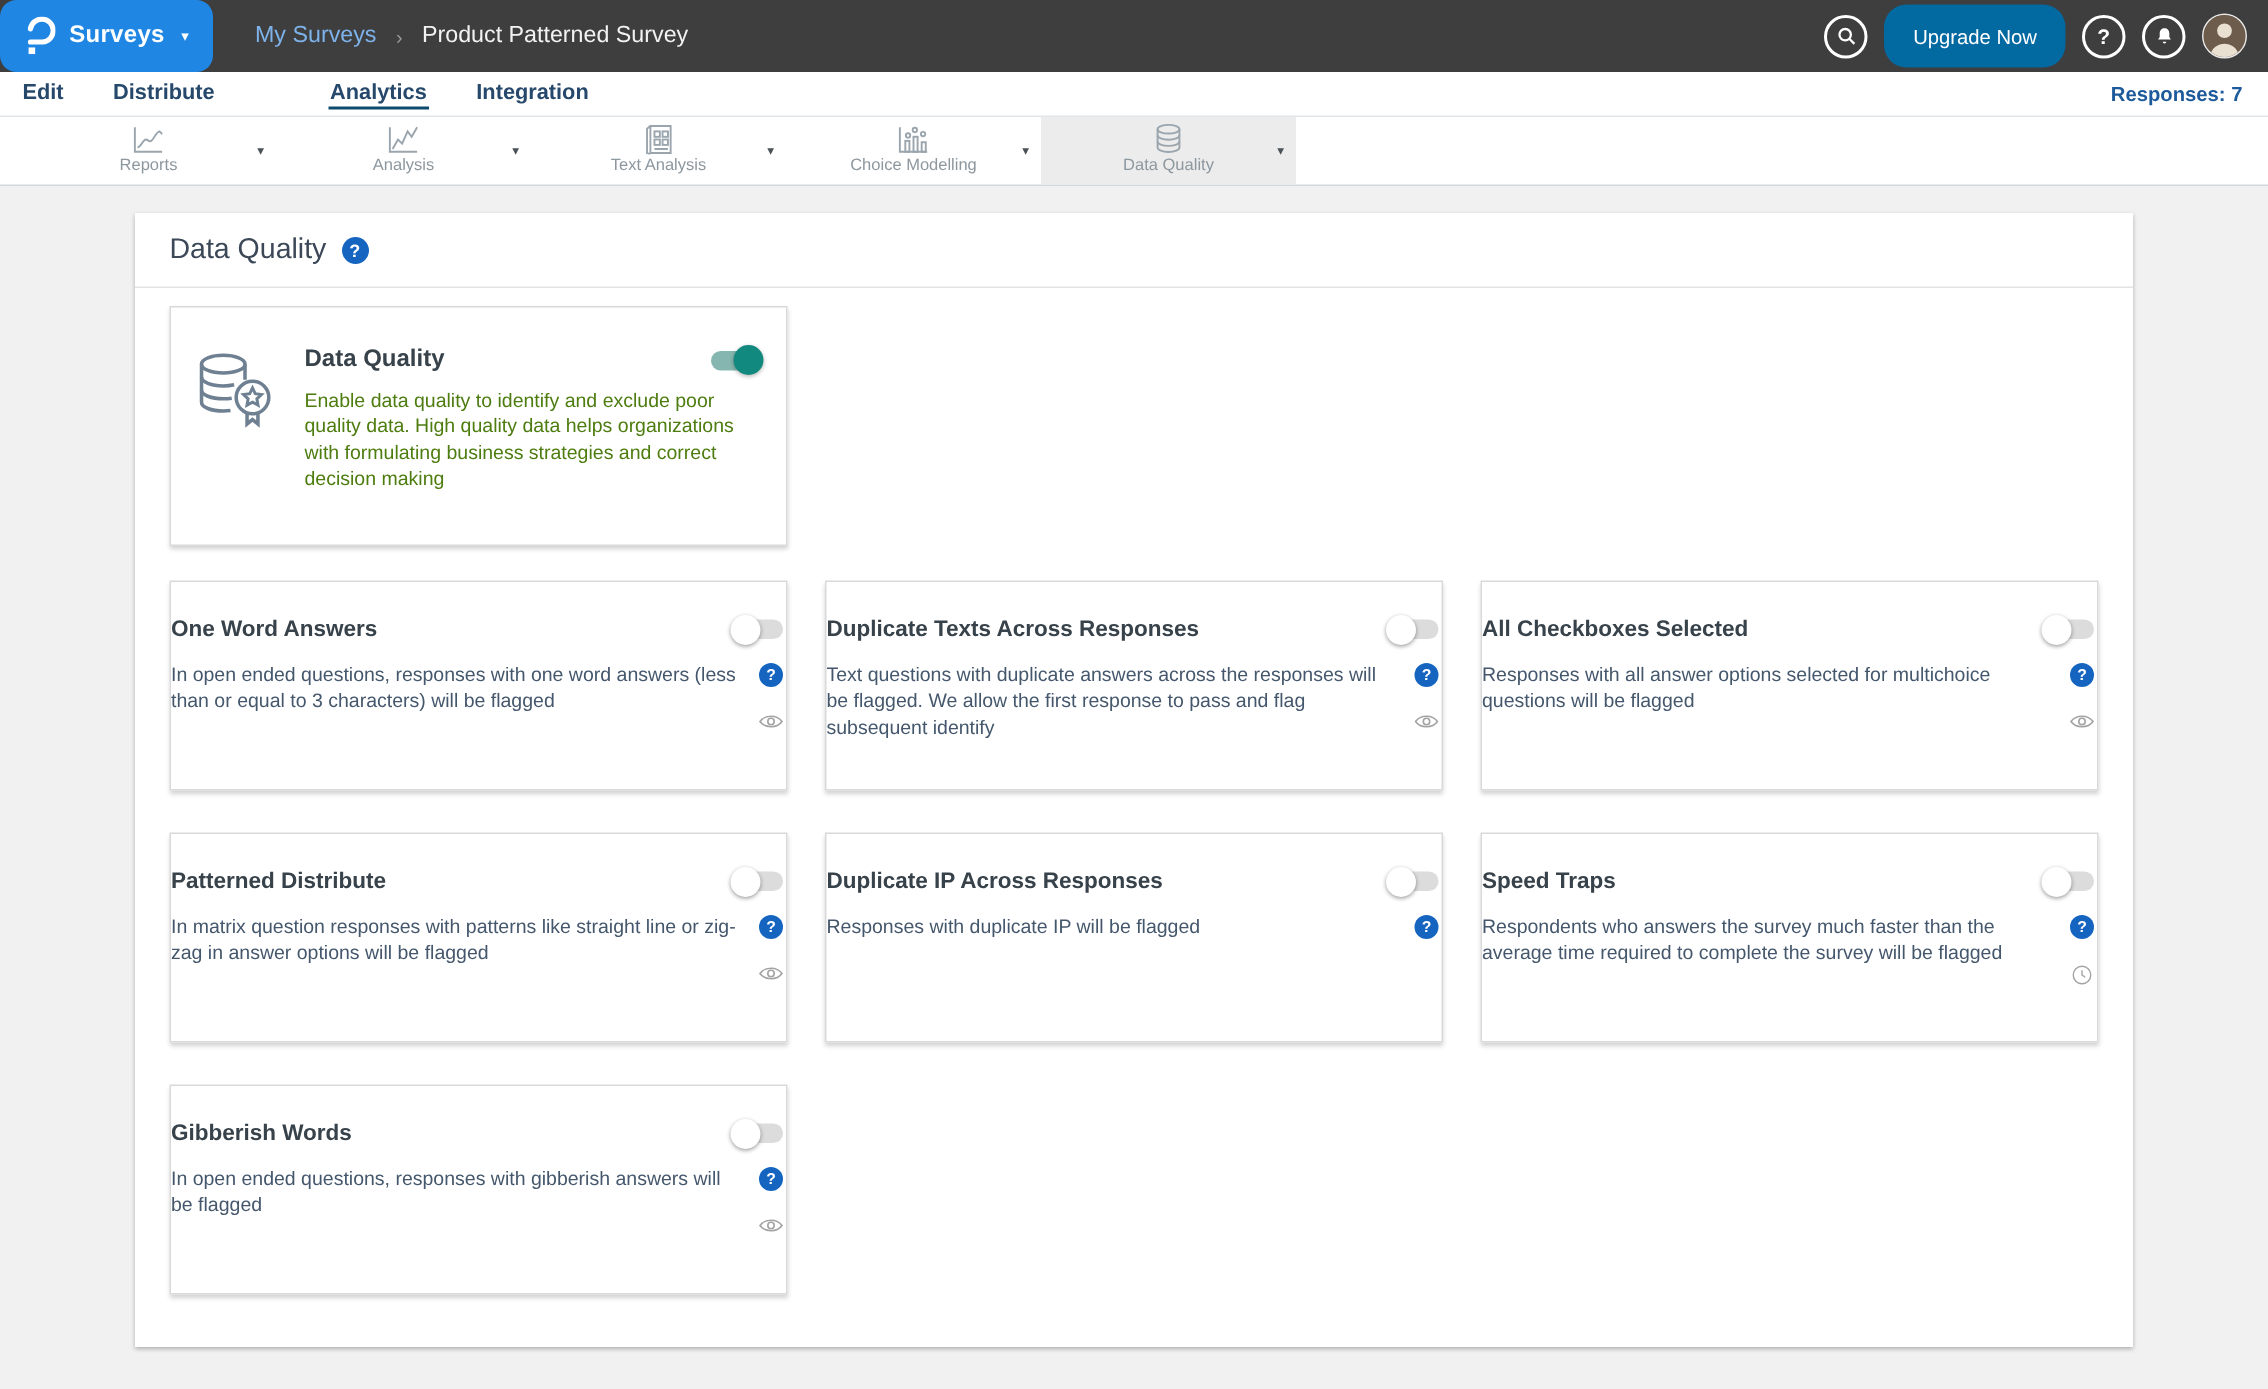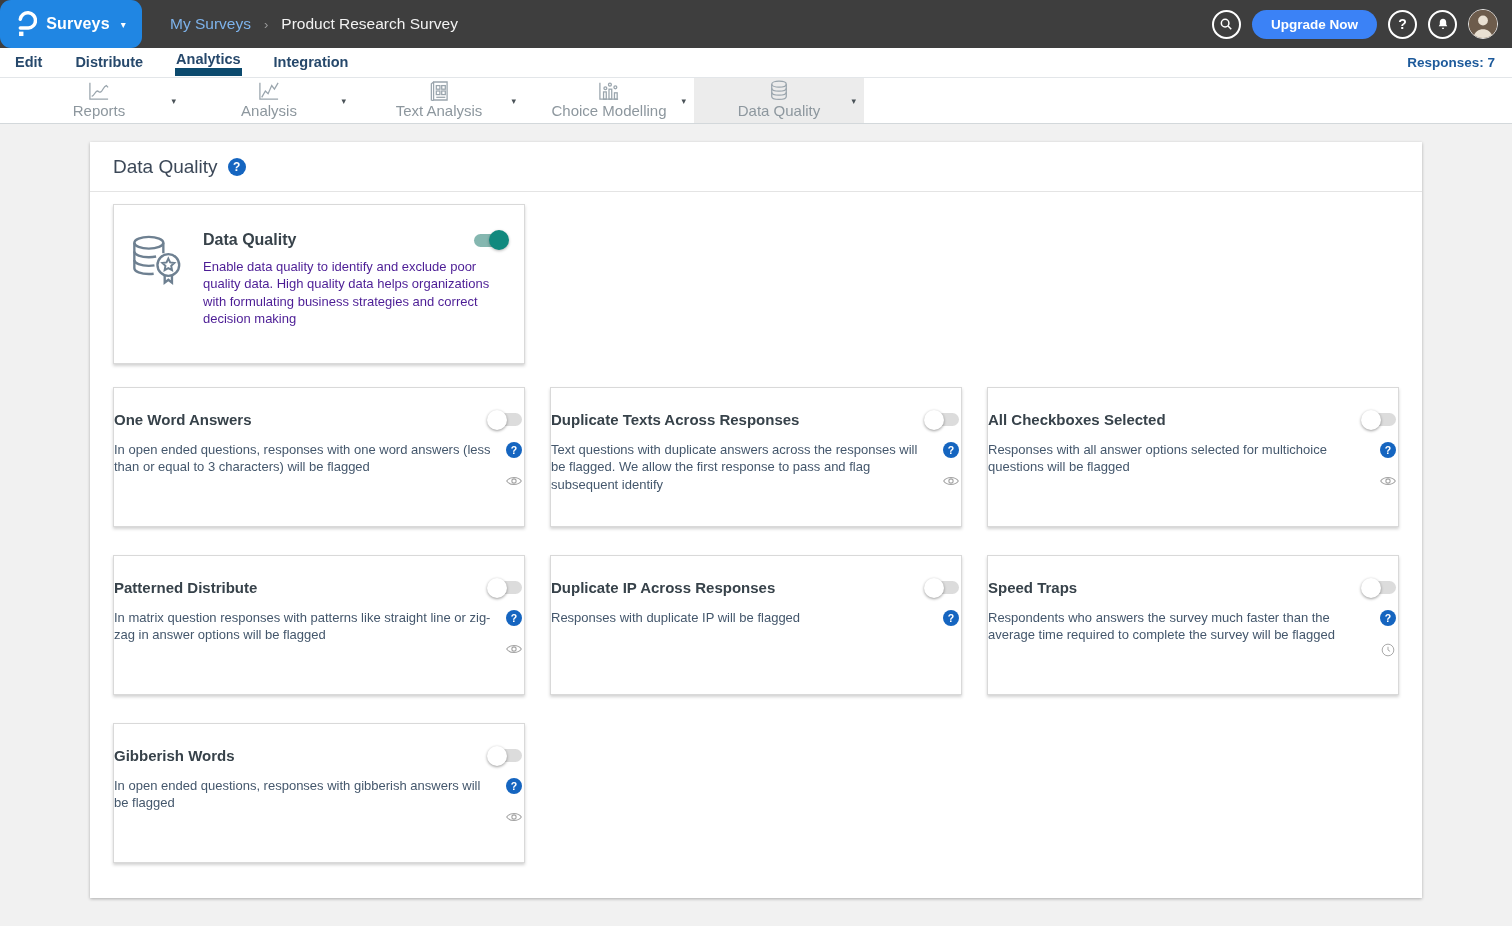--- a/index.html
+++ b/index.html
@@ -12,58 +12,58 @@
   .logo-mark { display:flex; align-items:center; }
   .logo-product { color:#fff; font-size:16px; font-weight:700; letter-spacing:.2px; }
   .logo-caret { color:#fff; font-size:10px; margin-left:2px; }
   .breadcrumb { display:flex; align-items:center; gap:13px; margin-left:28px; font-size:15.5px; }
   .bc-parent { color:#7db2ea; cursor:pointer; }
   .bc-sep { color:#9a9a9a; font-size:13px; }
   .bc-current { color:#f2f2f2; }
   .topbar-right { margin-left:auto; display:flex; align-items:center; gap:11px; padding-right:14px; }
   .circle-btn { width:29px; height:29px; border:2px solid #fff; border-radius:50%; display:flex; align-items:center; justify-content:center; color:#fff; font-size:14px; font-weight:700; background:transparent; cursor:pointer; }
   .circle-btn svg { display:block; }
-  .upgrade-btn { height:29px; padding:0 19px; border:none; border-radius:15px; background:#3b82f6; color:#fff; font-family:inherit; font-size:13.5px; font-weight:700; cursor:pointer; }
+  .upgrade-btn { height:42px; padding:0 19px; border:none; border-radius:15px; background:#0369a1; color:#fff; font-family:inherit; font-size:13.5px; font-weight:400; cursor:pointer; }
   .avatar { width:30px; height:30px; border-radius:50%; background:#6d5c4c; overflow:hidden; border:1.5px solid #e8e8e8; cursor:pointer; }
   .avatar svg { display:block; }
 
   
   .surveynav { height:30px; background:#fff; display:flex; align-items:center; padding-left:14px; border-bottom:1px solid #e3e6e9; }
   .nav-item { font-size:14.5px; font-weight:700; color:#26486b; margin-right:31px; cursor:pointer; padding:2px 1px 3px;text-align:center; }
-  .nav-item.active { border-bottom:8px solid #0c4a6e; padding-bottom:1px; }
+  .nav-item.active { border-bottom:2px solid #0c4a6e; padding-bottom:1px;margin-left:44px; }
   .responses { margin-left:auto; padding-right:17px; font-size:13.5px; font-weight:700; color:#1d5a9b; }
 
   
   .toolbar { height:46px; background:#fff; border-bottom:1px solid #d3d8db; display:flex; padding-left:14px; }
   .tool-tab { width:170px; position:relative; display:flex; cursor:pointer; }
   .tool-tab.active { background:#ececec; }
   .tab-main { flex:1; display:flex; flex-direction:column; align-items:center; justify-content:center; gap:1px; padding-bottom:2px; }
   .tab-icon { height:20px; display:flex; align-items:flex-end; }
   .tab-icon svg { stroke:#9aa5ad; fill:none; stroke-width:1.4; }
-  .tab-label { font-size:15px; color:#8d979e; }
+  .tab-label { font-size:11px; color:#8d979e; }
   .tab-caret { position:absolute; right:8px; top:50%; transform:translateY(-54%); color:#4a5258; font-size:9px; }
 
   
   .content { height:802px; background:#f1f1f1; }
   .panel { margin:18px 90px 0; width:1332px; height:756px; background:#fff; box-shadow:0 1px 3px rgba(0,0,0,.28); }
   .panel-header { display:flex; align-items:center; gap:10px; padding:14px 23px 13px; border-bottom:1px solid #e4e4e4; }
   .panel-title { font-size:19px; font-weight:400; color:#3c4858; }
   .help-badge { width:18px; height:18px; border-radius:50%; background:#1565c0; color:#fff; font-size:12px; font-weight:700; display:inline-flex; align-items:center; justify-content:center; cursor:pointer; flex:none; }
   .help-badge.small { width:16px; height:16px; font-size:10.5px; }
   .panel-body { padding:12px 23px 0; }
 
   .card { background:#fff; border:1px solid #d9d9d9; box-shadow:0 2px 3px rgba(0,0,0,.18); }
 
   
   .master-card { width:412px; height:160px; display:flex; gap:17px; padding:26px 16px 0 14px; margin-bottom:23px; }
   .master-icon svg { stroke:#6e8091; fill:none; stroke-width:2.6; }
   .master-content { flex:1; }
   .master-head { display:flex; align-items:center; justify-content:space-between; }
   .master-title { font-size:16px; font-weight:700; color:#37424a; }
-  .master-desc { margin-top:9px; font-size:13px; line-height:1.33; color:#4c1d95; }
+  .master-desc { margin-top:9px; font-size:13px; line-height:1.33; color:#4d7c0f; }
 
   
   .toggle { width:34px; height:13px; border-radius:7px; background:#dcdcdc; position:relative; display:inline-block; cursor:pointer; flex:none; }
   .toggle .knob { width:20px; height:20px; border-radius:50%; background:#fff; box-shadow:0 1px 3px rgba(0,0,0,.4); position:absolute; top:-3.5px; left:-1px; }
   .toggle.on { background:#85b7b0; }
   .toggle.on .knob { left:auto; right:-1px; background:#11897e; box-shadow:0 1px 3px rgba(0,0,0,.3); }
 
   
   .feature-grid { display:grid; grid-template-columns:repeat(3,412px); column-gap:25px; row-gap:28px; align-items:start; }
   .feature-card { min-height:140px; padding:23px 0 14px; }
@@ -85,21 +85,21 @@
         <path d="M4.5 8.5 a8 8 0 1 1 8.5 9.2 h-8.5" fill="none" stroke="#fff" stroke-width="3.6" stroke-linecap="round"></path>
         <rect x="3.2" y="21.5" width="4.6" height="4.6" fill="#fff"></rect>
       </svg>
     </span>
     <span class="logo-product">Surveys</span>
     <span class="logo-caret">▾</span>
   </div>
   <nav class="breadcrumb">
     <span class="bc-parent">My Surveys</span>
     <span class="bc-sep">›</span>
-    <span class="bc-current">Product Research Survey</span>
+    <span class="bc-current">Product Patterned Survey</span>
   </nav>
   <div class="topbar-right">
     <span class="circle-btn">
       <svg width="14" height="14" viewBox="0 0 24 24" stroke="#fff" stroke-width="2.6" fill="none">
         <circle cx="10.5" cy="10.5" r="6.5"></circle>
           <path d="M15.5 15.5 L21 21"></path>
       </svg>
     </span>
     <button class="upgrade-btn">Upgrade Now</button>
     <span class="circle-btn">?</span>

